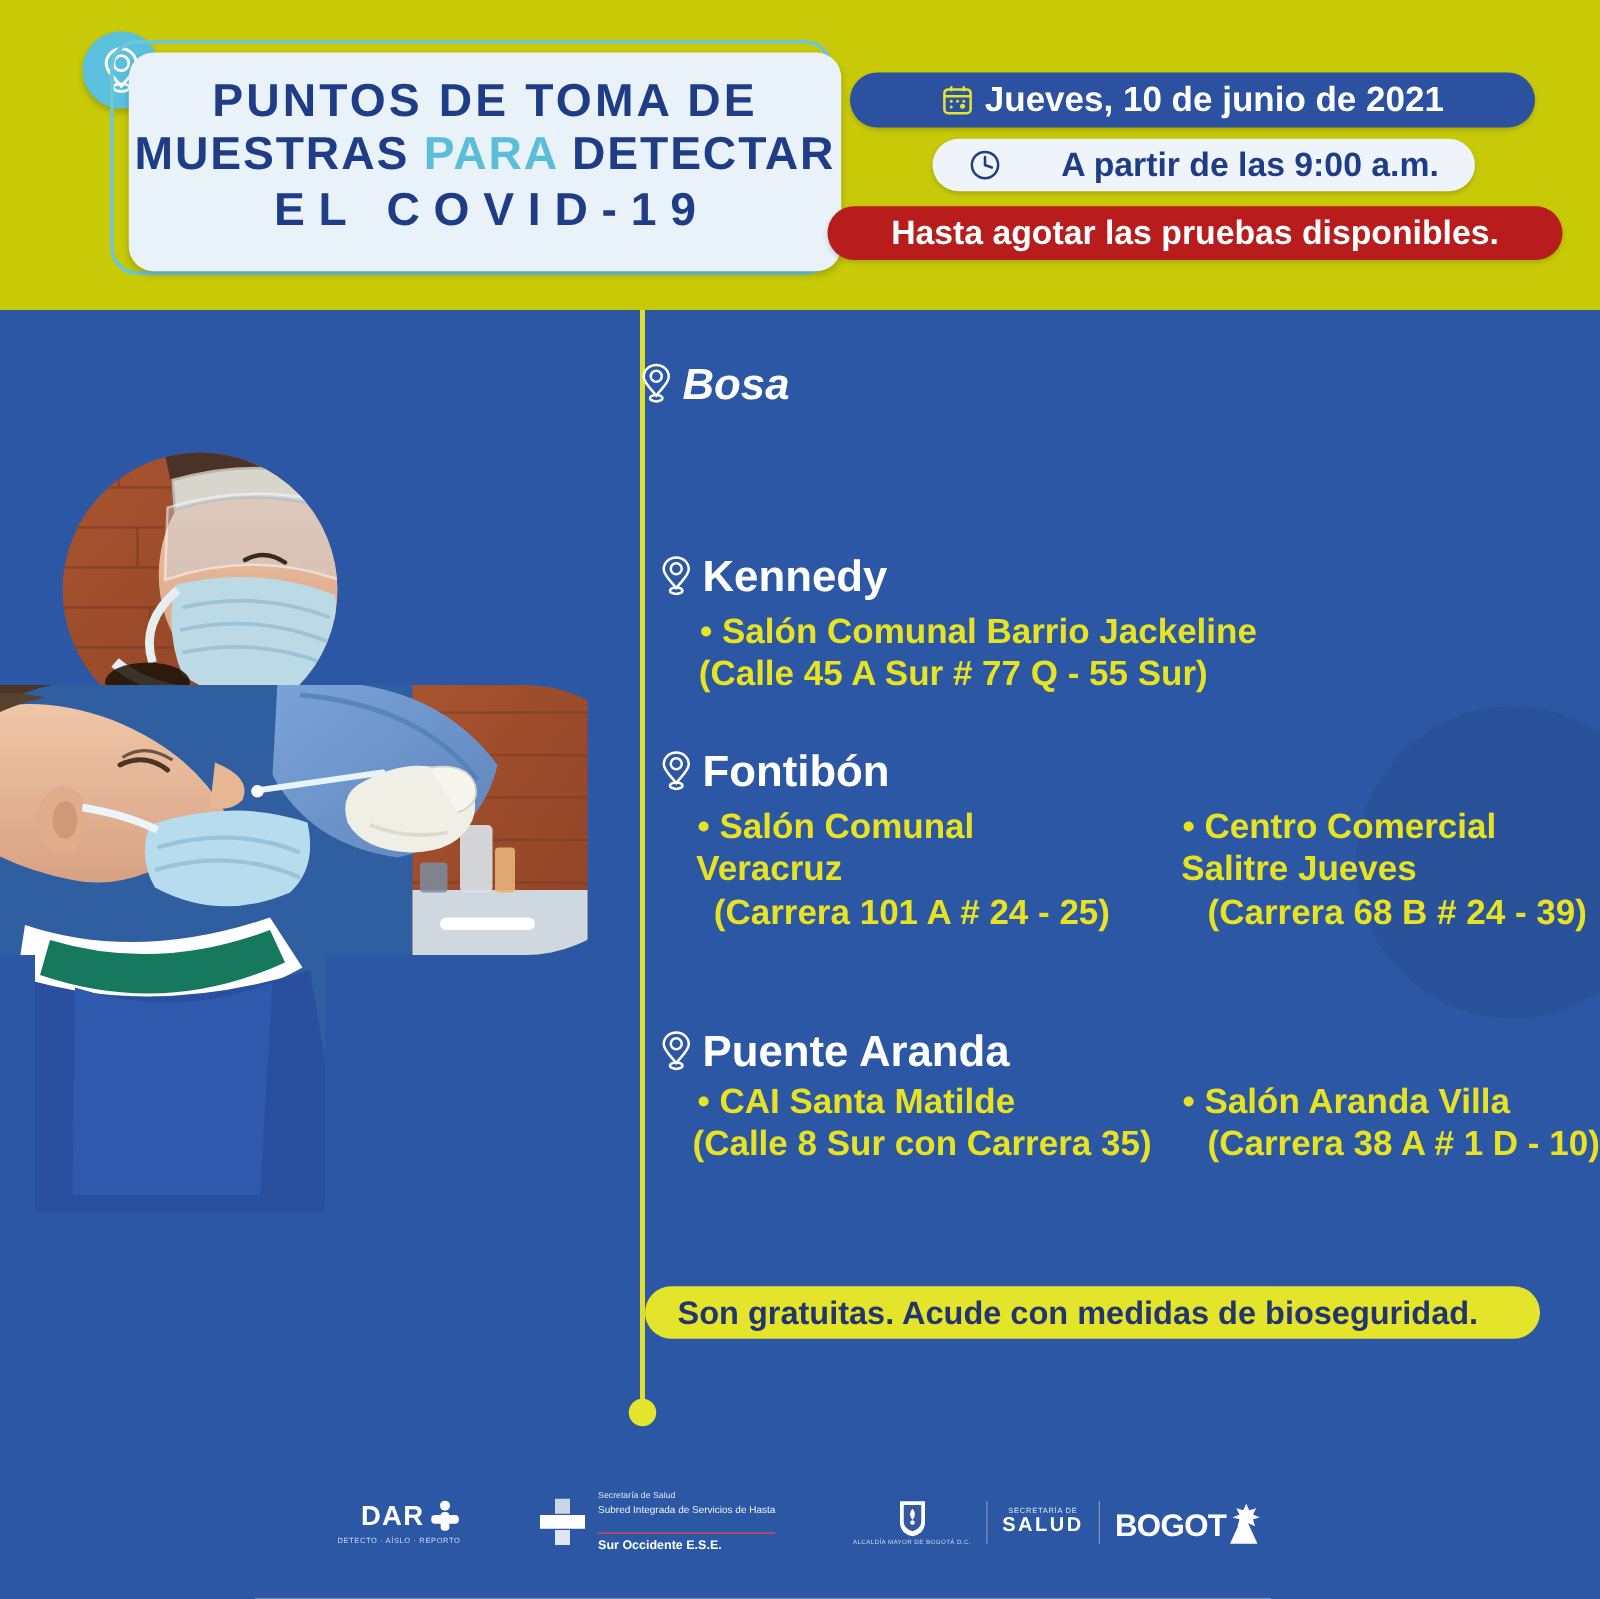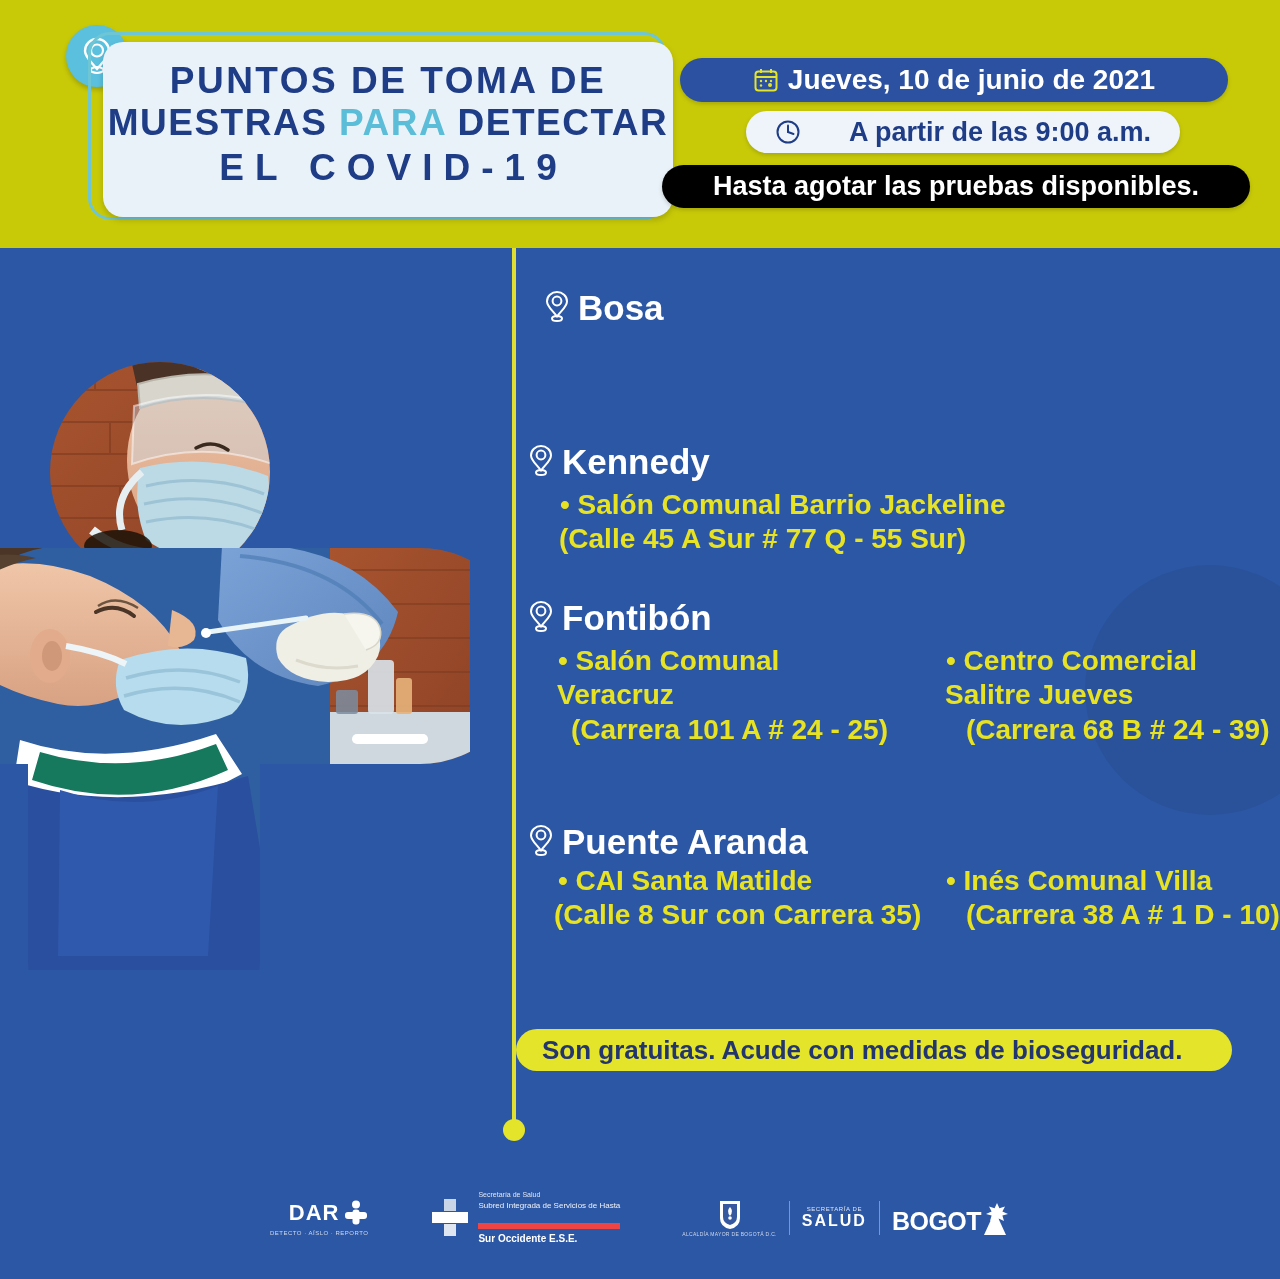--- a/index.html
+++ b/index.html
@@ -81,21 +81,21 @@
     left: 746px; top: 111px;
     width: 434px; height: 42px;
     background: #eef4f9;
     color: #1f3d87;
     font-size: 27px;
     gap: 48px;
   }
   .badge-until {
     left: 662px; top: 165px;
     width: 588px; height: 43px;
-    background: #000000;
+    background: #b91c1c;
     color: #ffffff;
     font-size: 27px;
   }
 
   
   .collage { position: absolute; left: 0px; top: 360px; width: 470px; height: 610px; }
 
   
   .timeline-line {
     position: absolute; left: 512px; top: 248px;
@@ -145,21 +145,21 @@
     width: 1280px; height: 80px;
     display: flex; align-items: center; justify-content: center;
     gap: 62px;
   }
   .logo-block { display: flex; align-items: center; color: #fff; }
   .dar-word { font-size: 22px; font-weight: bold; letter-spacing: 1px; line-height: 1; }
   .dar-tag { font-size: 6px; letter-spacing: .5px; margin-top: 4px; color: #cfd9ec; white-space: nowrap;}
   .sds-l1 { font-size: 7px; line-height: 1.45; color: #dfe6f3; white-space: nowrap;}
   .sds-l2 { font-size: 8px; line-height: 1.45; color: #eef2fa; white-space: nowrap;}
   .sds-l3 { font-size: 10px; font-weight: bold; line-height: 1.5; color: #ffffff; white-space: nowrap;
-            border-top: 6px solid #ef4444; padding-top: 2px; margin-top: 12px;}
+            border-top: 1px solid #ef4444; padding-top: 2px; margin-top: 12px;}
   .sep-line { width: 1px; height: 34px; background: #7f95c4; margin: 0 12px; }
   .sal-small { font-size: 6px; letter-spacing: .6px; color: #dde5f5; white-space: nowrap;}
   .sal-big { font-size: 16px; font-weight: bold; letter-spacing: 2px; color: #ffffff; line-height: 1.1;}
   .esc-small { font-size: 5px; letter-spacing: .3px; color: #cdd8ee; text-align: center; white-space: nowrap;}
   .bog-word { font-size: 25px; font-weight: bold; letter-spacing: -.5px; color:#ffffff; line-height:1; }
 
   .bg-circle {
     position: absolute; left: 1085px; top: 565px;
     width: 250px; height: 250px; border-radius: 50%;
     background: rgba(0,0,0,.055);
@@ -333,21 +333,21 @@
         <path d="M40 392 q86 26 176 -8 l12 26 q-96 44 -196 10 z" fill="#16795e"></path>
         <path d="M-20 408 q120 54 268 8 l32 194 h-320 z" fill="#2a4f9e"></path>
         <path d="M60 430 q80 26 158 -4 l-10 170 h-150 z" fill="#2f59ad"></path>
       </g>
     </svg>
   </div>
 
   <div class="timeline-line"></div>
   <div class="timeline-dot"></div>
 
-  <div class="loc-section" style="left:532px; top:288px;">
+  <div class="loc-section" style="left:500px; top:288px;font-style:italic;">
     <div class="loc-head">
       <svg width="26" height="36" viewBox="0 0 26 36">
         <path d="M13 2 C7.5 2 3 6.2 3 11.4 C3 16.4 9 21 13 26.5 C17 21 23 16.4 23 11.4 C23 6.2 18.5 2 13 2 Z" fill="none" stroke="#ffffff" stroke-width="2"></path>
         <circle cx="13" cy="11" r="4.4" fill="none" stroke="#ffffff" stroke-width="2"></circle>
         <ellipse cx="13" cy="28.5" rx="5" ry="2.6" fill="none" stroke="#ffffff" stroke-width="2"></ellipse>
       </svg>
       <span>Bosa</span>
     </div>
   </div>
 
@@ -411,21 +411,21 @@
       <div class="loc-col" style="width:388px; margin-left:42px;">
         <div class="site-name">
           <span class="bullet">•</span>
           <span>CAI Santa Matilde</span>
         </div>
         <div class="site-addr" style="margin-left:-4px;">(Calle 8 Sur con Carrera 35)</div>
       </div>
       <div class="loc-col">
         <div class="site-name">
           <span class="bullet">•</span>
-          <span>Inés Comunal Villa</span>
+          <span>Salón Aranda Villa</span>
         </div>
         <div class="site-addr" style="margin-left:20px;">(Carrera 38 A # 1 D - 10)</div>
       </div>
     </div>
   </div>
 
   <div class="note-banner">
     <span>Son gratuitas.   Acude con medidas de bioseguridad.</span>
   </div>
 

